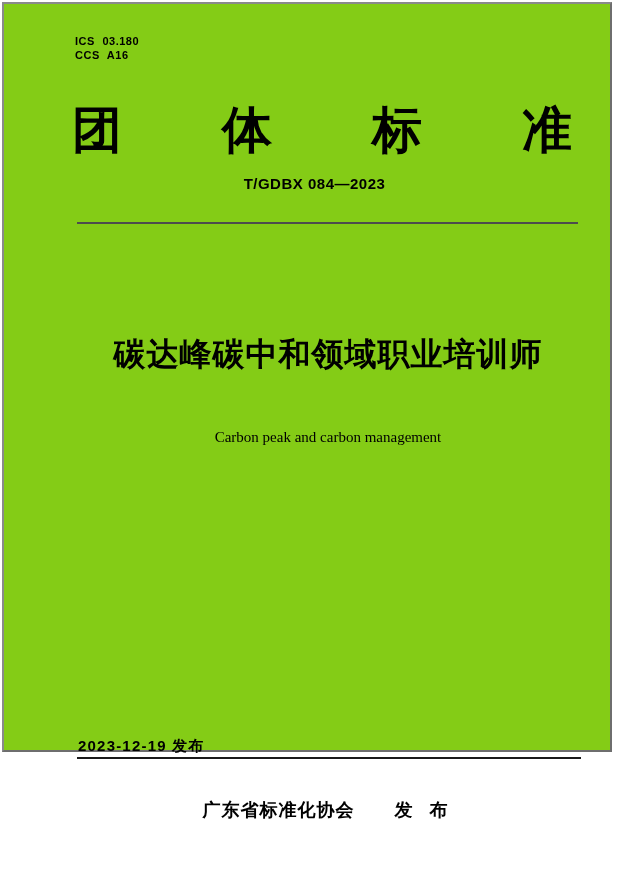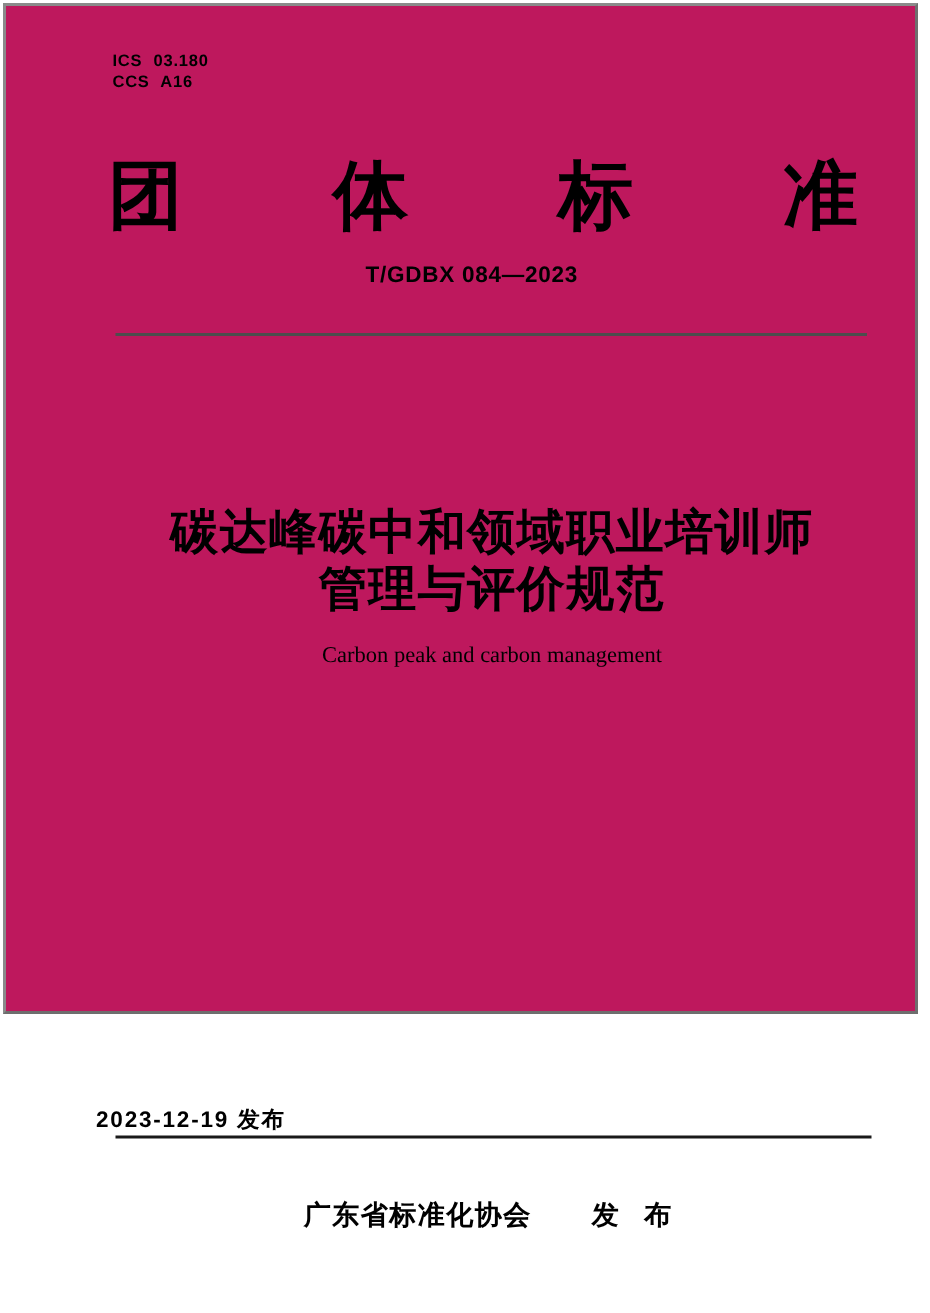--- a/index.html
+++ b/index.html
@@ -10,25 +10,25 @@
     background: #ffffff;
     font-family: "Liberation Sans", sans-serif;
     color: #000000;
     overflow: hidden;
   }
   .page {
     position: absolute;
     left: 2px;
     top: 2px;
     width: 610px;
-    height: 674px;
+    height: 750px;
     border: 2px solid #8a8a8a;
     border-right-color: #6e6e6e;
     border-bottom-color: #6e6e6e;
-    background: #be185d;
+    background: #84cc16;
     box-sizing: border-box;
   }
   .codes {
     position: absolute;
     left: 71px;
     top: 30px;
     font-size: 11px;
     font-weight: bold;
     line-height: 14px;
     letter-spacing: 0.5px;
@@ -88,21 +88,21 @@
     width: 556px;
     top: 424px;
     text-align: center;
     font-family: "Liberation Serif", serif;
     font-size: 15px;
     line-height: 18px;
     white-space: nowrap;
   }
   .dates {
     position: absolute;
-    left: 60px;
+    left: 74px;
     right: 43px;
     top: 733px;
     display: flex;
     justify-content: space-between;
     font-size: 15px;
     font-weight: bold;
     letter-spacing: 1.2px;
     white-space: nowrap;
   }
   .publisher {
@@ -137,21 +137,20 @@
     <span>标</span>
     <span>准</span>
   </div>
 
   <div class="std-no">T/GDBX 084—2023</div>
 
   <div class="rule rule-top"></div>
 
   <div class="cn-title">
     <div>碳达峰碳中和领域职业培训师</div>
-    <div>管理与评价规范</div>
   </div>
 
   <div class="en-title">
     <div>Carbon peak and carbon management</div>
   </div>
 
   <div class="dates">
     <span>2023-12-19 发布</span>
   </div>
 

